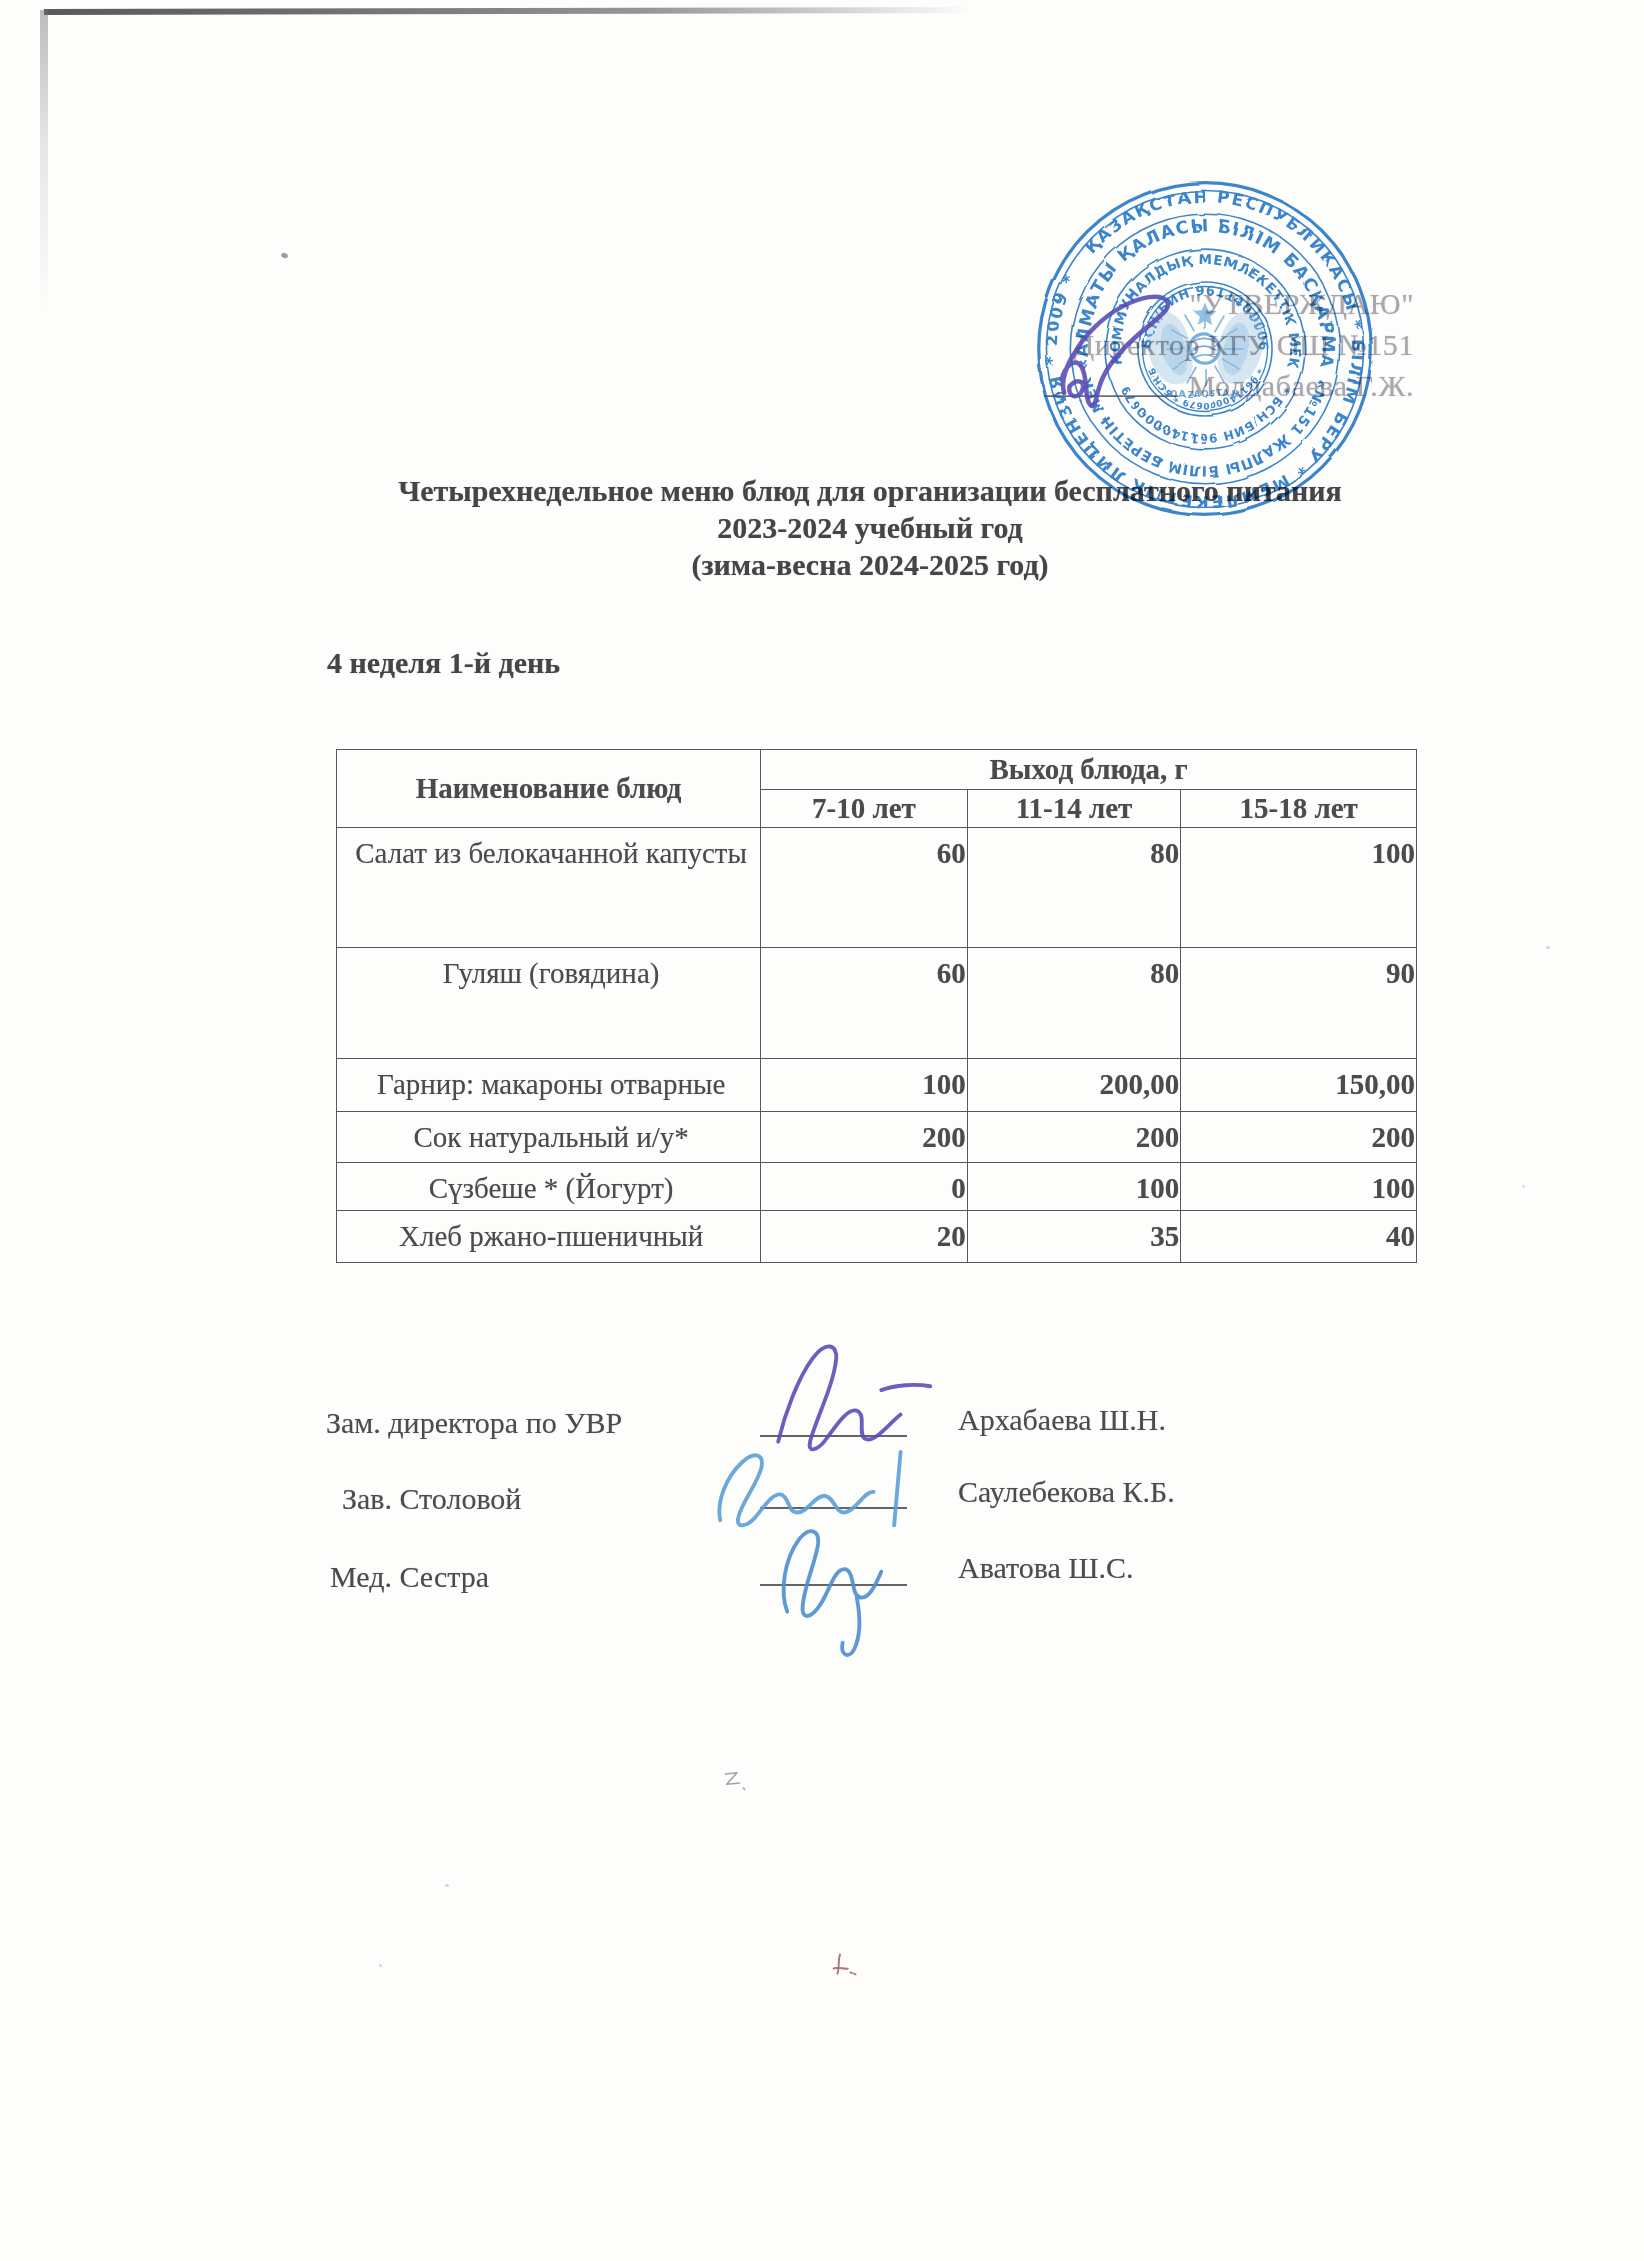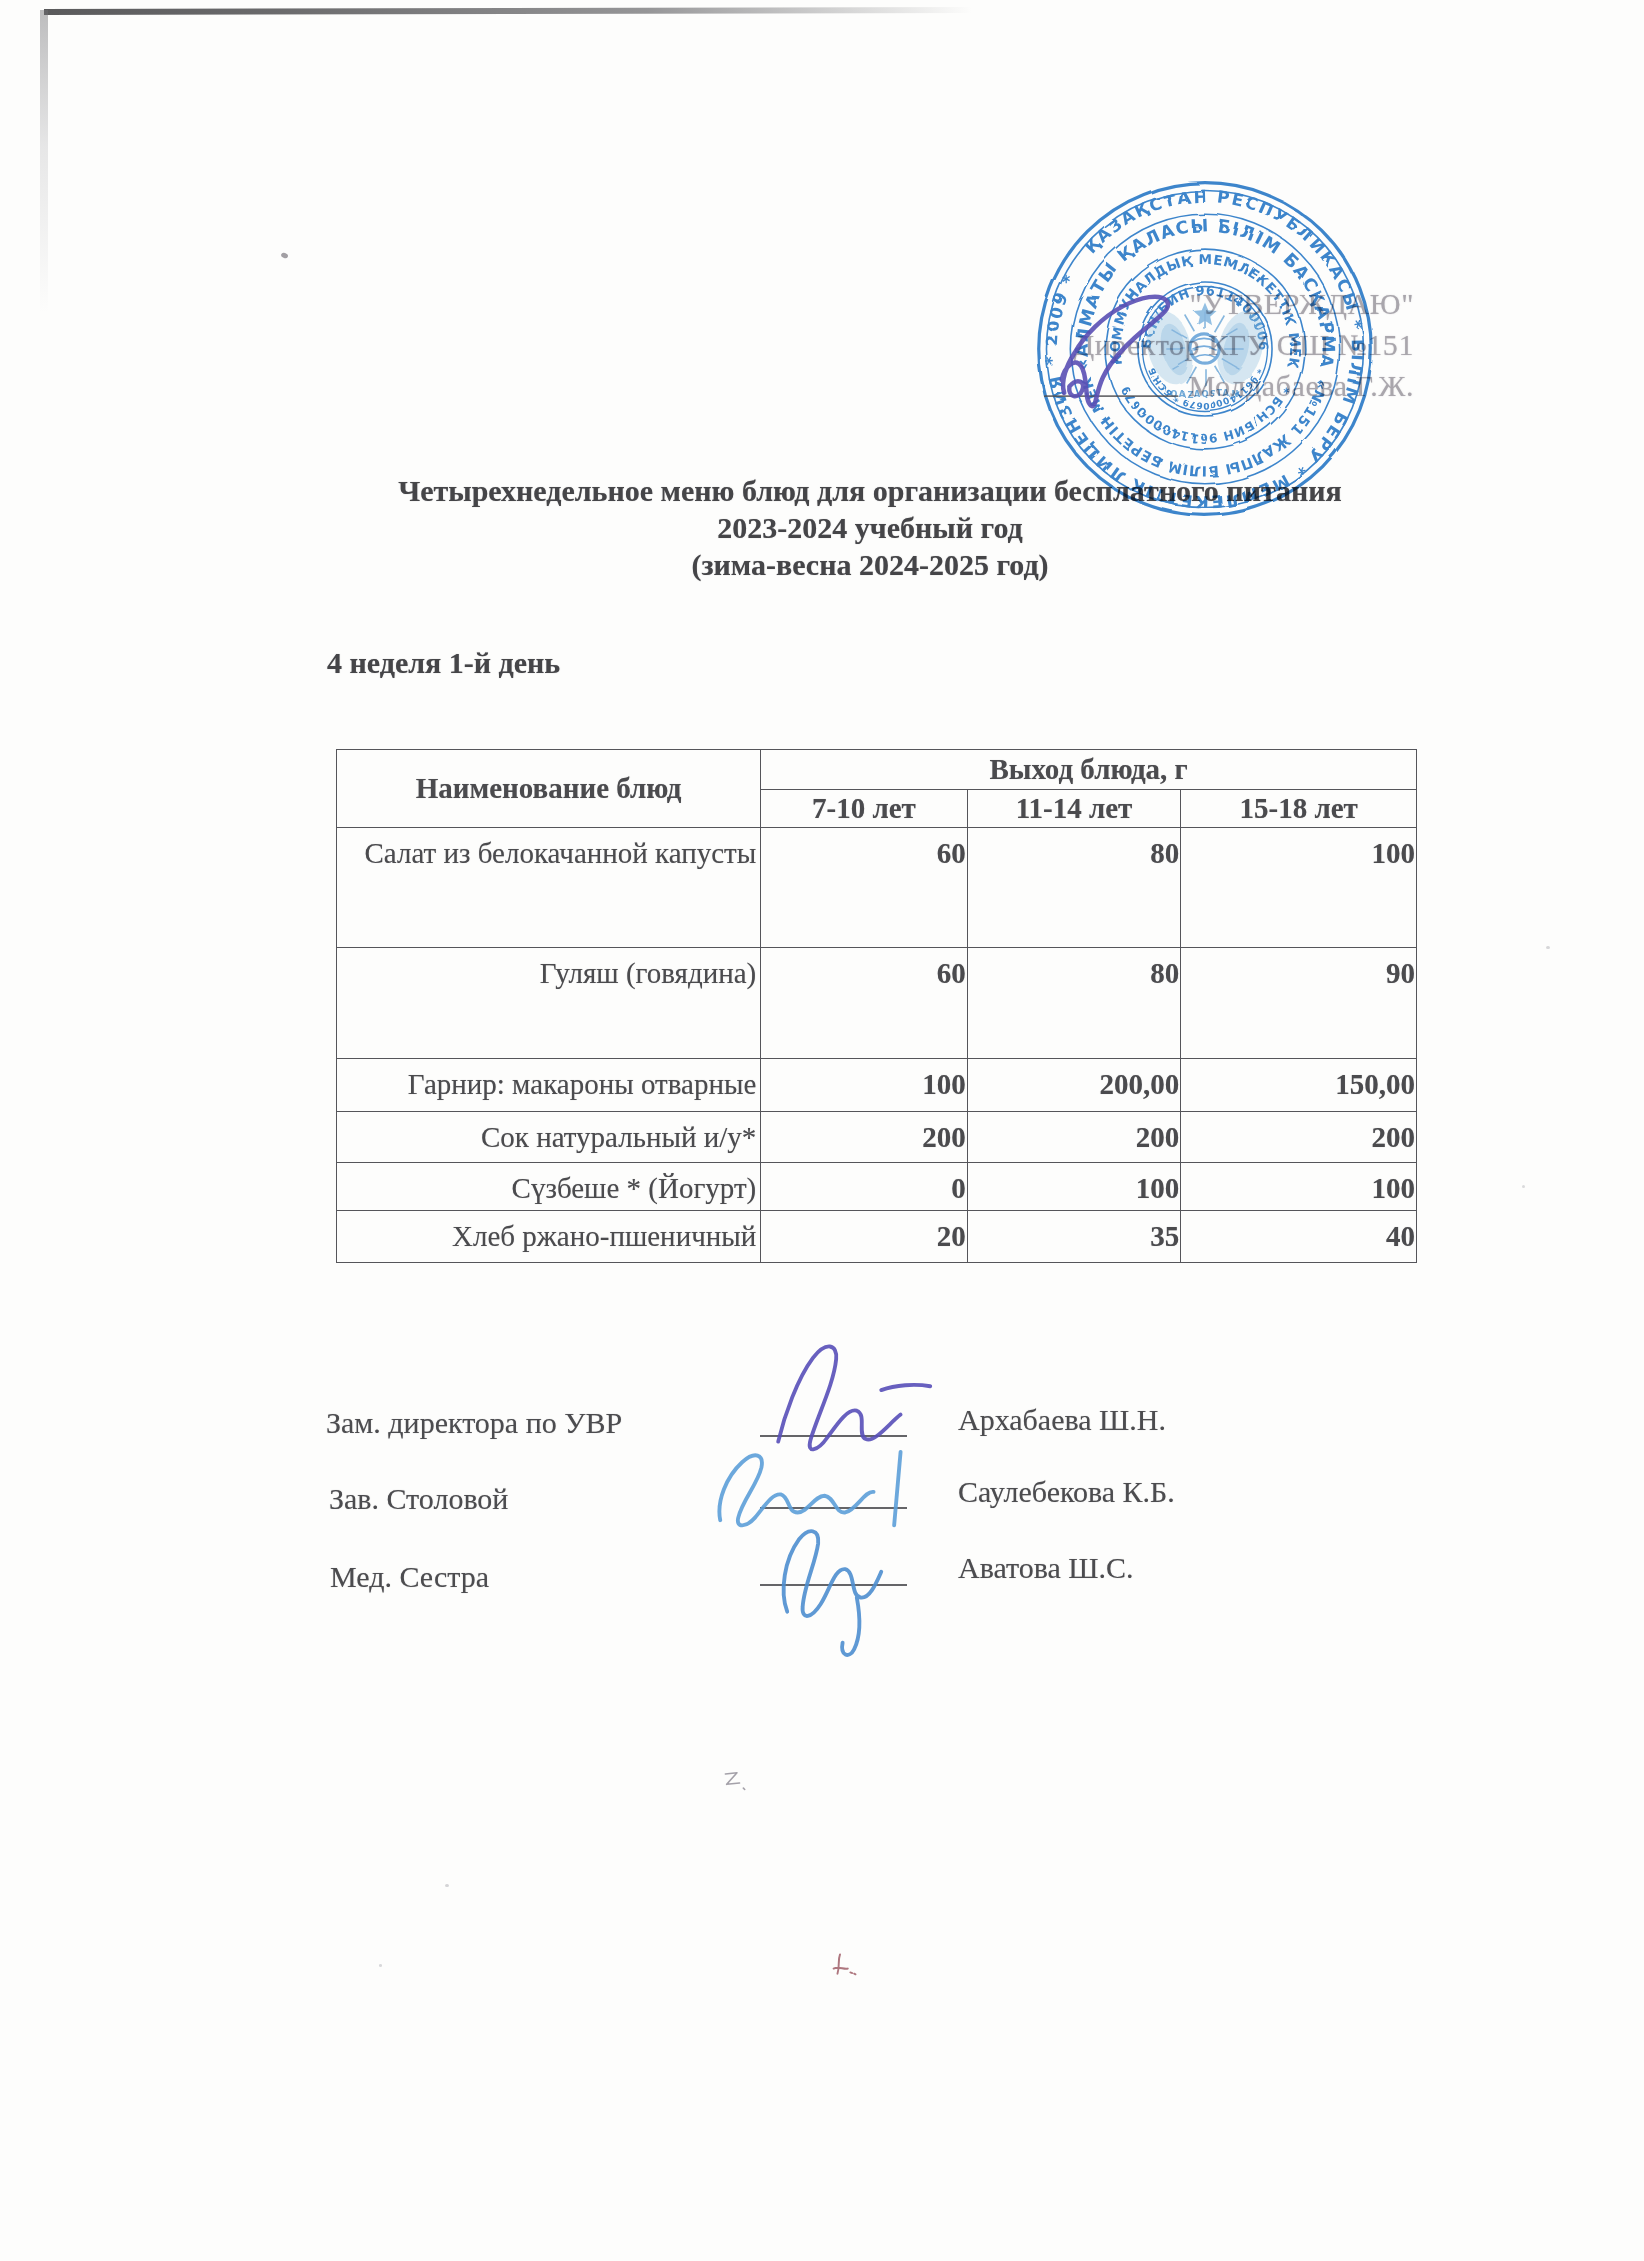--- a/index.html
+++ b/index.html
@@ -39,21 +39,21 @@
     text-shadow:0 0 0.9px rgba(70,70,75,.5);
   }
   
   table.menu {
     position:absolute; left:336px; top:749px; width:1081px;
     border-collapse:collapse; table-layout:fixed;
     font-size:29px; color:#4b4b4e;
     text-shadow:0 0 0.8px rgba(75,75,80,.45);
   }
   table.menu td { border:1.9px solid #55555a; vertical-align:top; }
-  table.menu td.name { text-align:right; padding:9px 3.9px 3.9px 9px; line-height:1.12; }
+  table.menu td.name { text-align:center; padding:9px 3.9px 3.9px 9px; line-height:1.12; }
   table.menu td.num  { text-align:right; padding-top:9px;font-weight:bold; }
   table.menu td.hdr  { text-align:center; vertical-align:middle; font-weight:bold; }
   
   .sig-role, .sig-name {
     position:absolute; font-size:30px; color:#4c4c4f;
     text-shadow:0 0 0.9px rgba(75,75,80,.45); white-space:nowrap;
   }
   .sig-line { position:absolute; width:147px; height:1.9px; background:#4a4a4d; opacity:.85; }
   
   svg.stamp {
@@ -143,21 +143,21 @@
         <td class="num">35</td>
         <td class="num">40</td>
       </tr>
     </tbody>
   </table>
 
   <div class="sig-role" style="left:326px;top:1406px;">Зам. директора по УВР</div>
   <div class="sig-line" style="left:760px;top:1435px;"></div>
   <div class="sig-name" style="left:958px;top:1403px;">Архабаева Ш.Н.</div>
 
-  <div class="sig-role" style="left:329px;top:1482px;">Зав. Столовой</div>
+  <div class="sig-role" style="left:342px;top:1482px;">Зав. Столовой</div>
   <div class="sig-line" style="left:760px;top:1507px;"></div>
   <div class="sig-name" style="left:958px;top:1475px;">Саулебекова К.Б.</div>
 
   <div class="sig-role" style="left:330px;top:1560px;">Мед. Сестра</div>
   <div class="sig-line" style="left:760px;top:1584px;"></div>
   <div class="sig-name" style="left:958px;top:1551px;">Аватова Ш.С.</div>
 
   <svg class="stamp" width="348" height="348" viewBox="0 0 540 540">
     <defs>
       <path id="rg-outer" d="M 95.3 123.4 A 228 228 0 0 1 444.7 416.6 A 228 228 0 0 1 95.3 123.4"></path>

